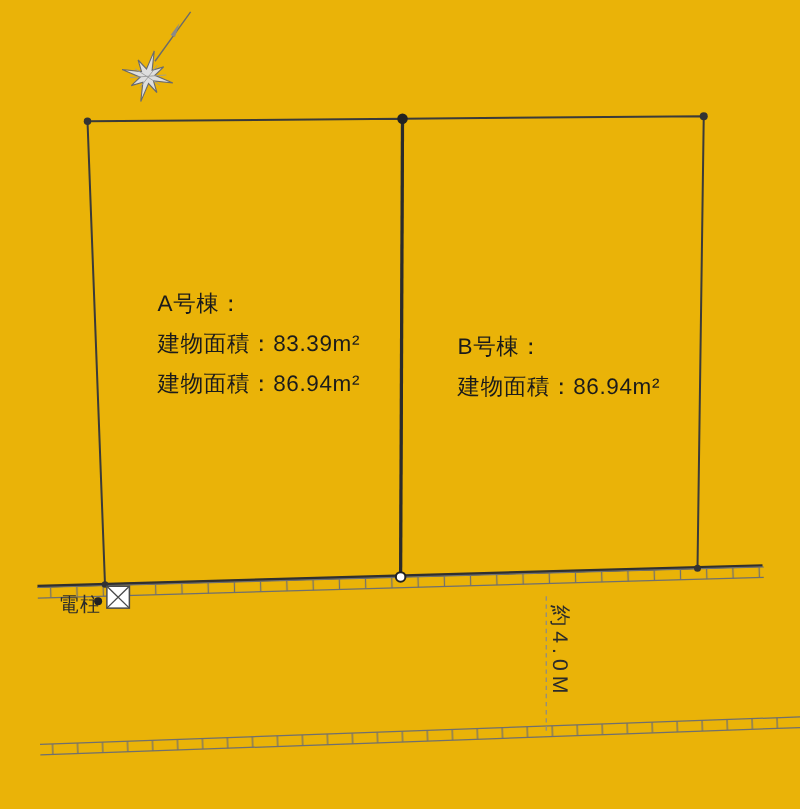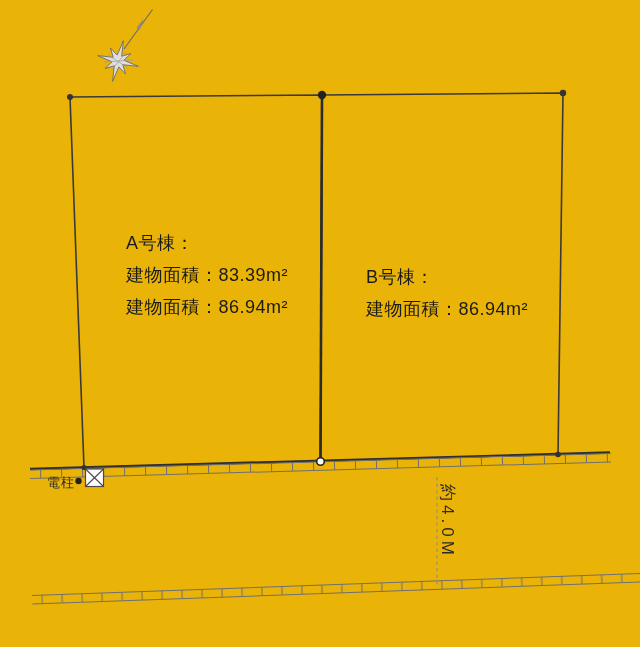--- a/index.html
+++ b/index.html
@@ -21,21 +21,21 @@
     left: 174px; top: 516px;
     font-size: 19px; letter-spacing: 6px; color: #2b2b2b;
   }
   .road-width-label {
     left: 459px; top: 484px;
     font-size: 17px; letter-spacing: 4px; color: #2b2b2b;
     transform: rotate(90deg); transform-origin: 0 0;
   }
   .pole-label {
     left: 47px; top: 474px;
-    font-size: 13px; letter-spacing: 1px; color: #2b2b2b;
+    font-size: 16px; letter-spacing: 1px; color: #2b2b2b;
   }
 </style>
 </head>
 <body>
 
 <div class="canvas">
 
   <svg class="linework" width="640" height="647" viewBox="0 0 640 647">
     <defs>
       <pattern id="tickTop" width="21" height="8.5" patternUnits="userSpaceOnUse">

